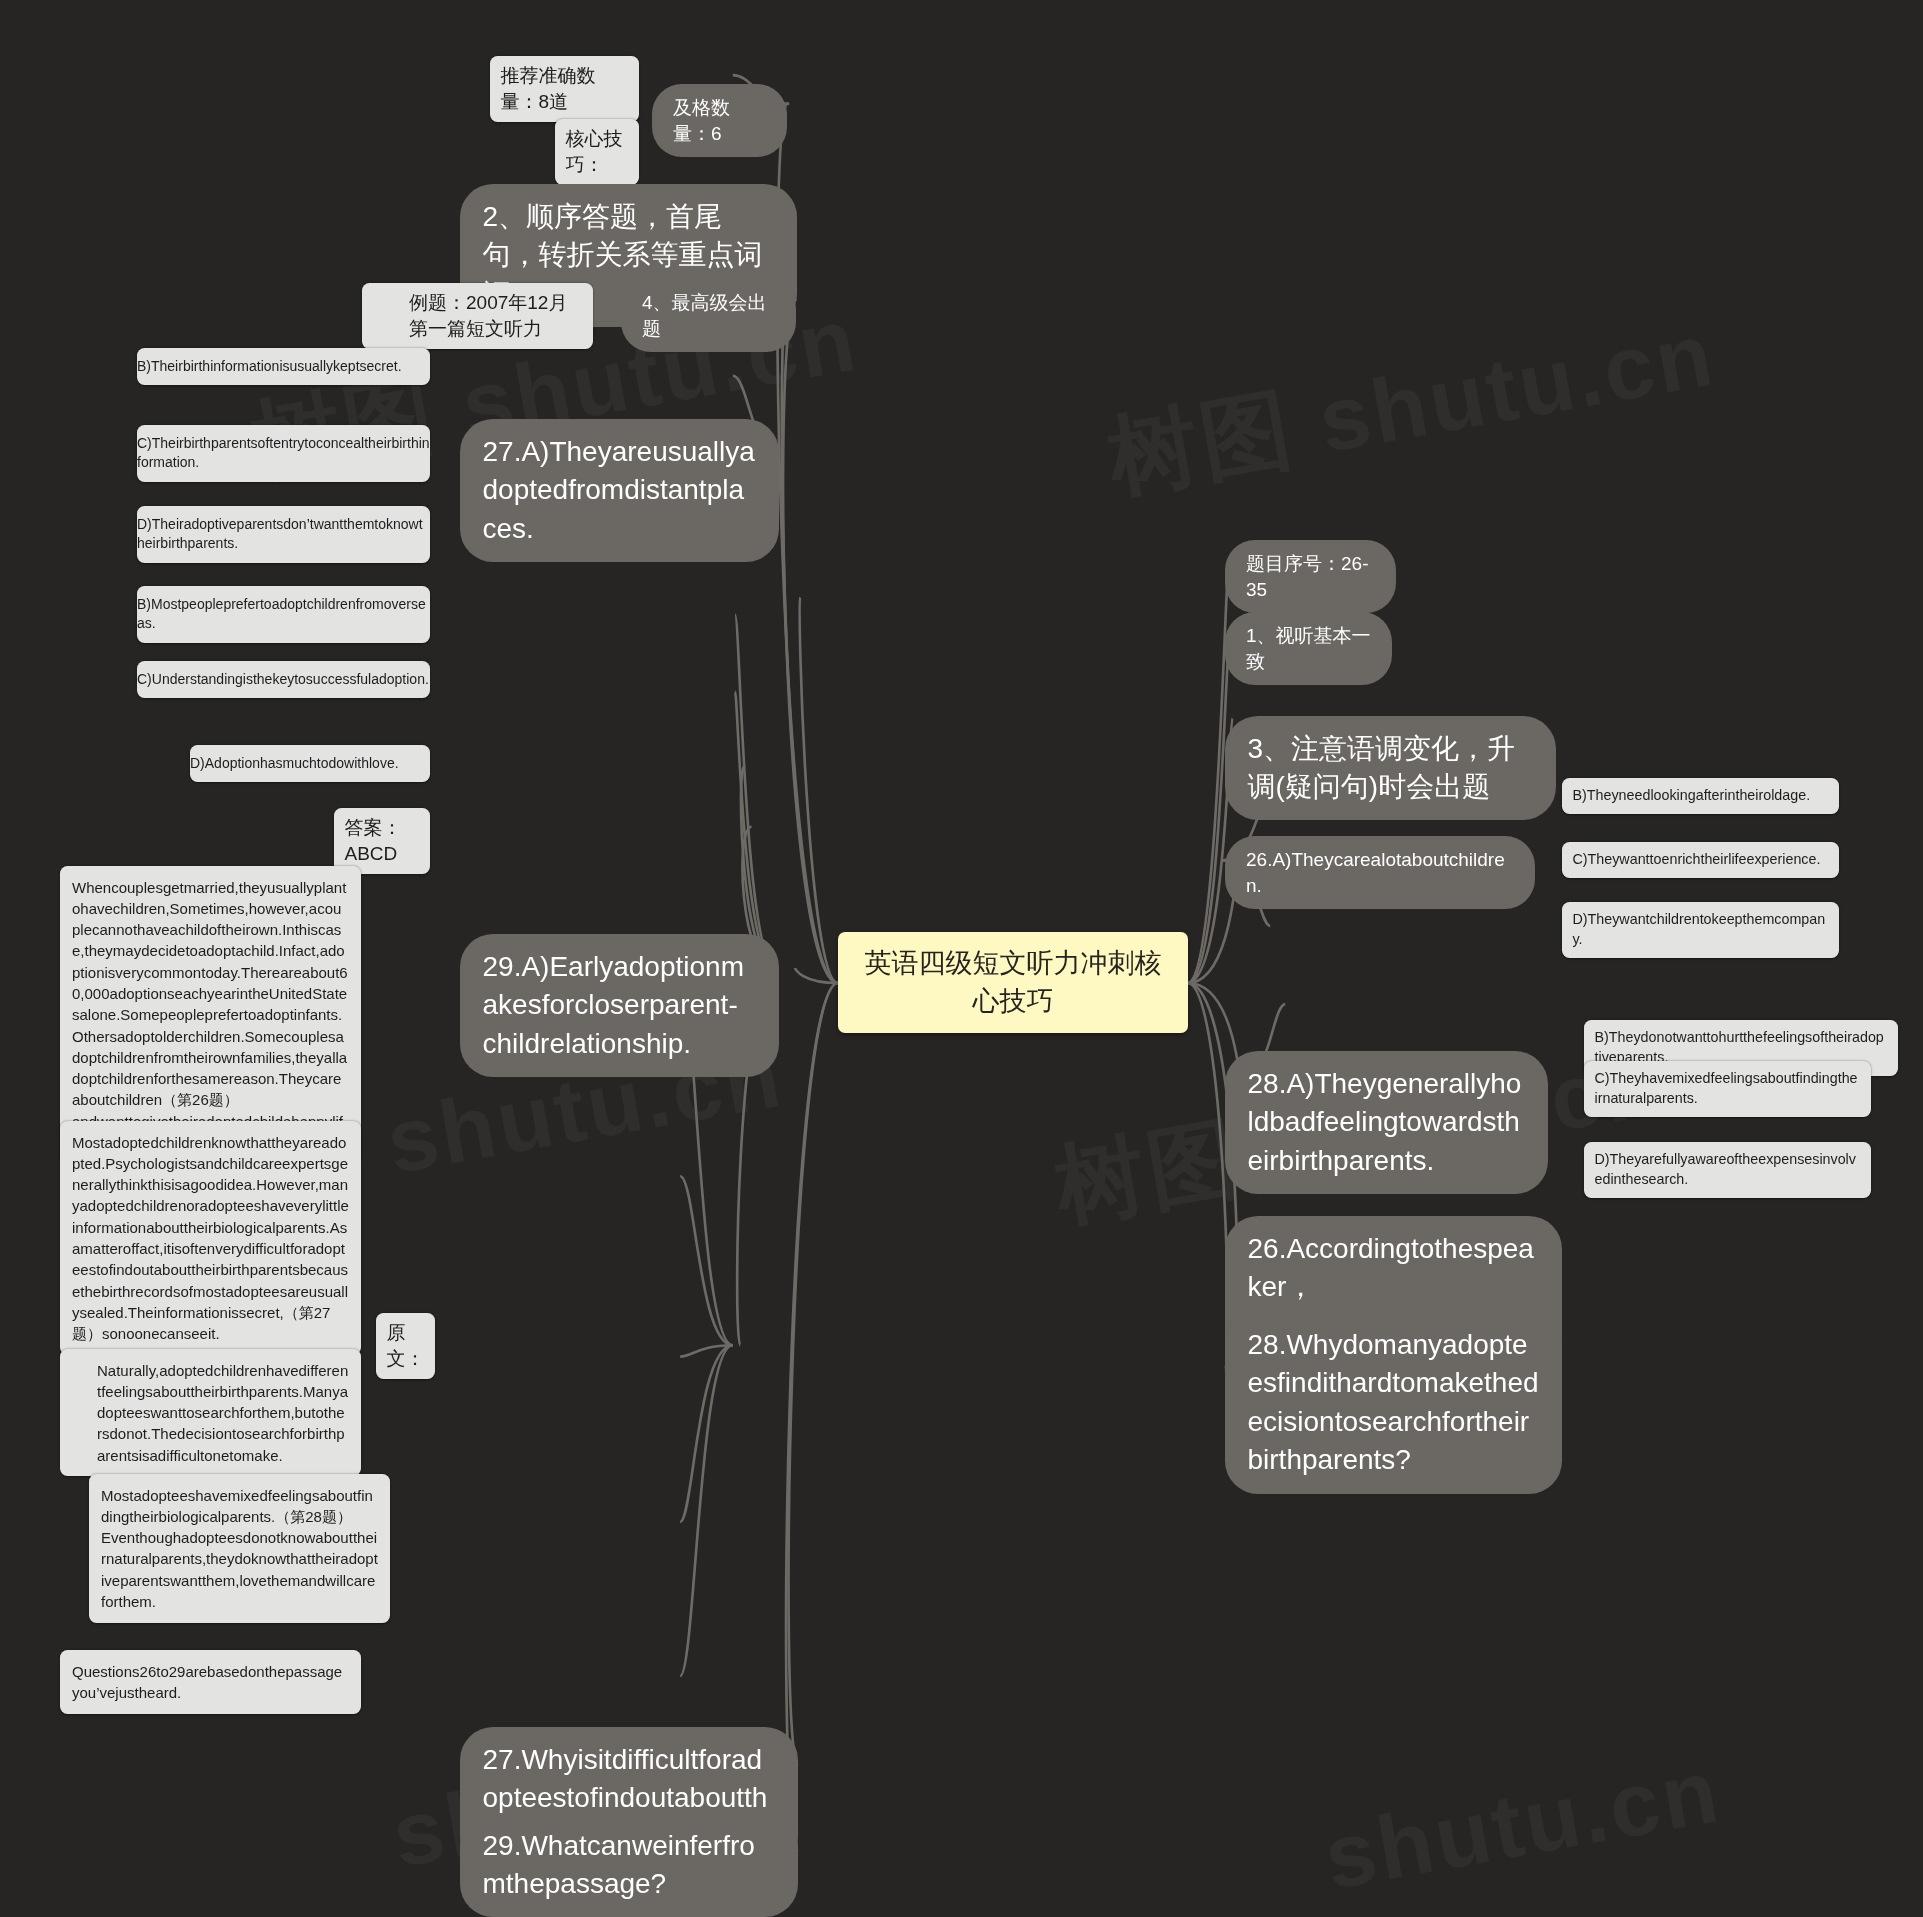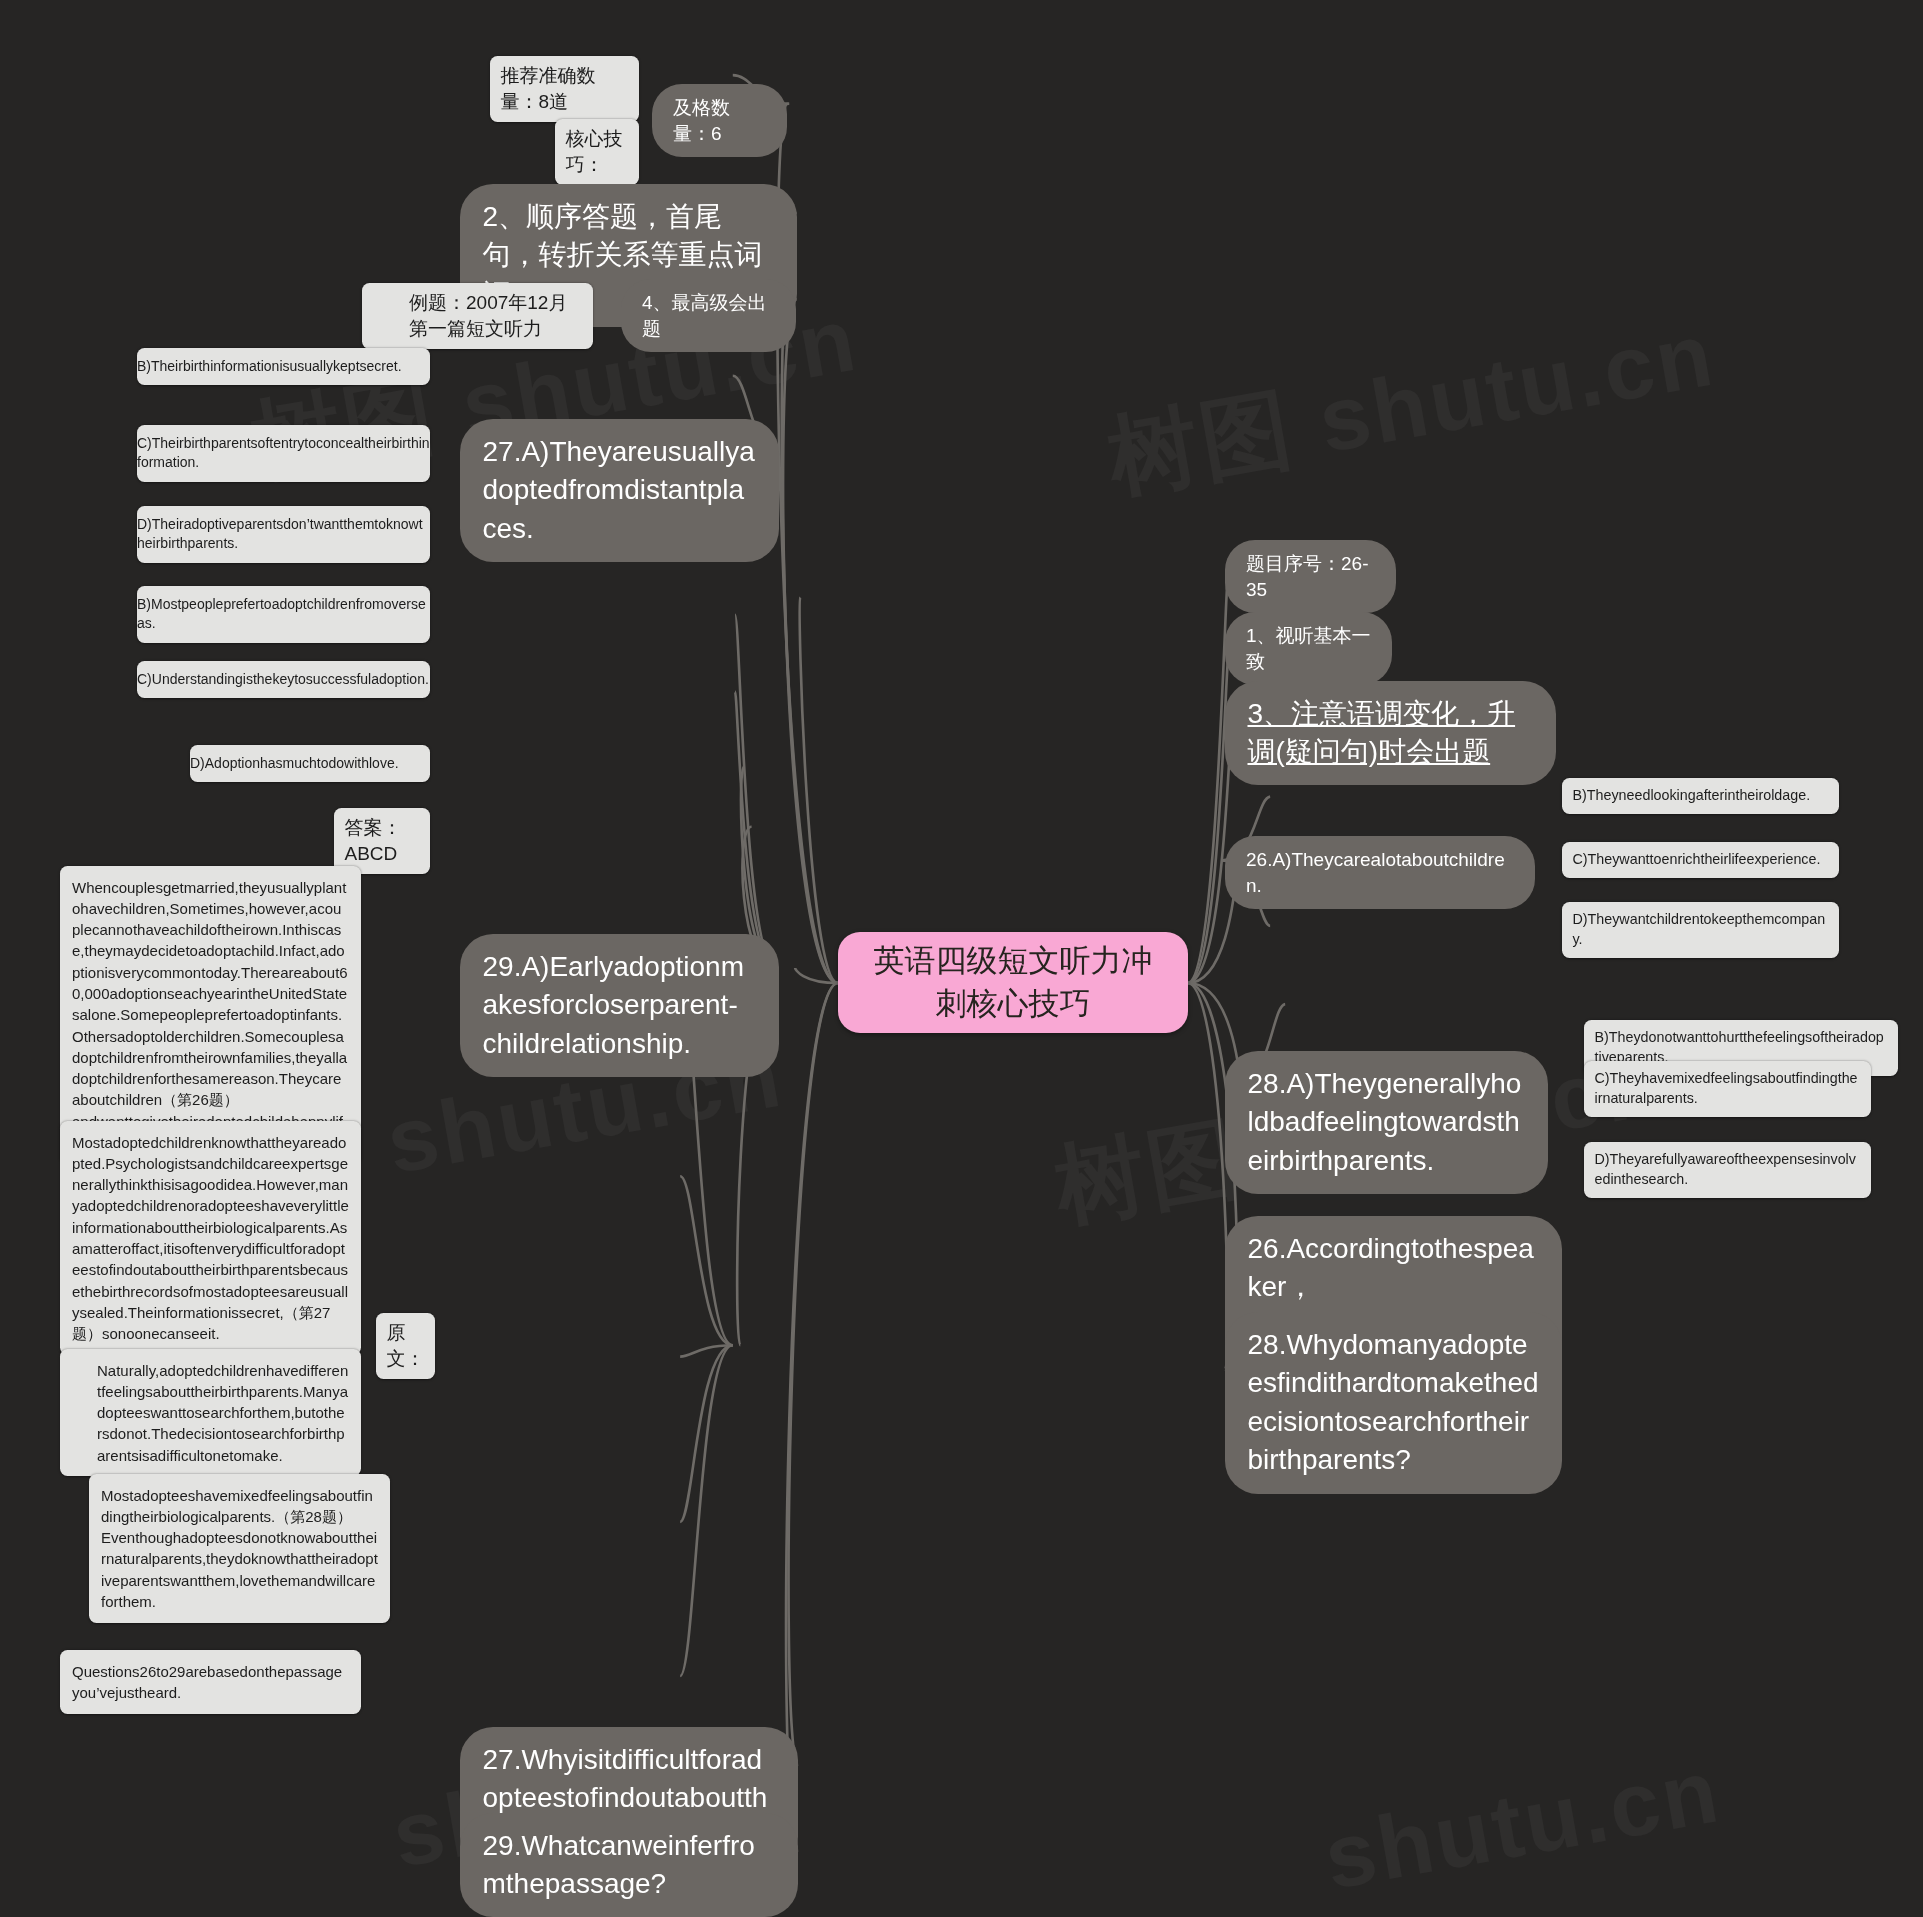--- a/index.html
+++ b/index.html
@@ -53,24 +53,24 @@
     position: absolute;
     box-sizing: border-box;
     display: flex;
     align-items: center;
     line-height: 1.38;
     word-break: break-word;
   }
 
   
   .node.root {
-    background: #f9a8d4;
+    background: #fef9c3;
     color: #26241f;
-    border-radius: 22px;
-    font-size: 31px;
+    border-radius: 7px;
+    font-size: 27px;
     padding: 16.5px 25.6px;
     justify-content: center;
     text-align: center;
     box-shadow: 0 1.5px 4.5px rgba(0,0,0,.35);
   }
 
   
   .node.branch {
     background: #6b6763;
     color: #ffffff;
@@ -201,21 +201,21 @@
   <div class="node leaf para" style="left:60px; top:1474px; width:301px;margin-left:29px;">Mostadopteeshavemixedfeelingsaboutfindingtheirbiologicalparents.（第28题）Eventhoughadopteesdonotknowabouttheirnaturalparents,theydoknowthattheiradoptiveparentswantthem,lovethemandwillcareforthem.</div>
   <div class="node leaf para" style="left:60px; top:1650px; width:301px;">Questions26to29arebasedonthepassageyou’vejustheard.</div>
 
   <div class="node branch" style="left:460px; top:1727px; width:338px;">27.Whyisitdifficultforadopteestofindoutabouttheirbirthparents?</div>
   <div class="node branch" style="left:460px; top:1813px; width:338px;">29.Whatcanweinferfromthepassage?</div>
 
   <div class="node branch small" style="left:1225px; top:540px; width:171px;">题目序号：26-35</div>
 
   <div class="node branch small" style="left:1225px; top:612px; width:167px;">1、视听基本一致</div>
 
-  <div class="node branch" style="left:1225px; top:681px; width:331px;text-decoration:underline;">3、注意语调变化，升调(疑问句)时会出题</div>
+  <div class="node branch" style="left:1225px; top:716px; width:331px;">3、注意语调变化，升调(疑问句)时会出题</div>
 
   <div class="node branch small" style="left:1225px; top:836px; width:310px;">26.A)Theycarealotaboutchildren.</div>
   <div class="node leaf optsm" style="left:1562px; top:778px; width:277px;">B)Theyneedlookingafterintheiroldage.</div>
   <div class="node leaf optsm" style="left:1562px; top:842px; width:277px;">C)Theywanttoenrichtheirlifeexperience.</div>
   <div class="node leaf optsm" style="left:1562px; top:902px; width:277px;">D)Theywantchildrentokeepthemcompany.</div>
 
   <div class="node branch" style="left:1225px; top:1051px; width:323px;">28.A)Theygenerallyholdbadfeelingtowardstheirbirthparents.</div>
   <div class="node leaf optsm" style="left:1584px; top:980px; width:314px;margin-top:40px;">B)Theydonotwanttohurtthefeelingsoftheiradoptiveparents.</div>
   <div class="node leaf optsm" style="left:1584px; top:1061px; width:287px;">C)Theyhavemixedfeelingsaboutfindingtheirnaturalparents.</div>
   <div class="node leaf optsm" style="left:1584px; top:1142px; width:287px;">D)Theyarefullyawareoftheexpensesinvolvedinthesearch.</div>

